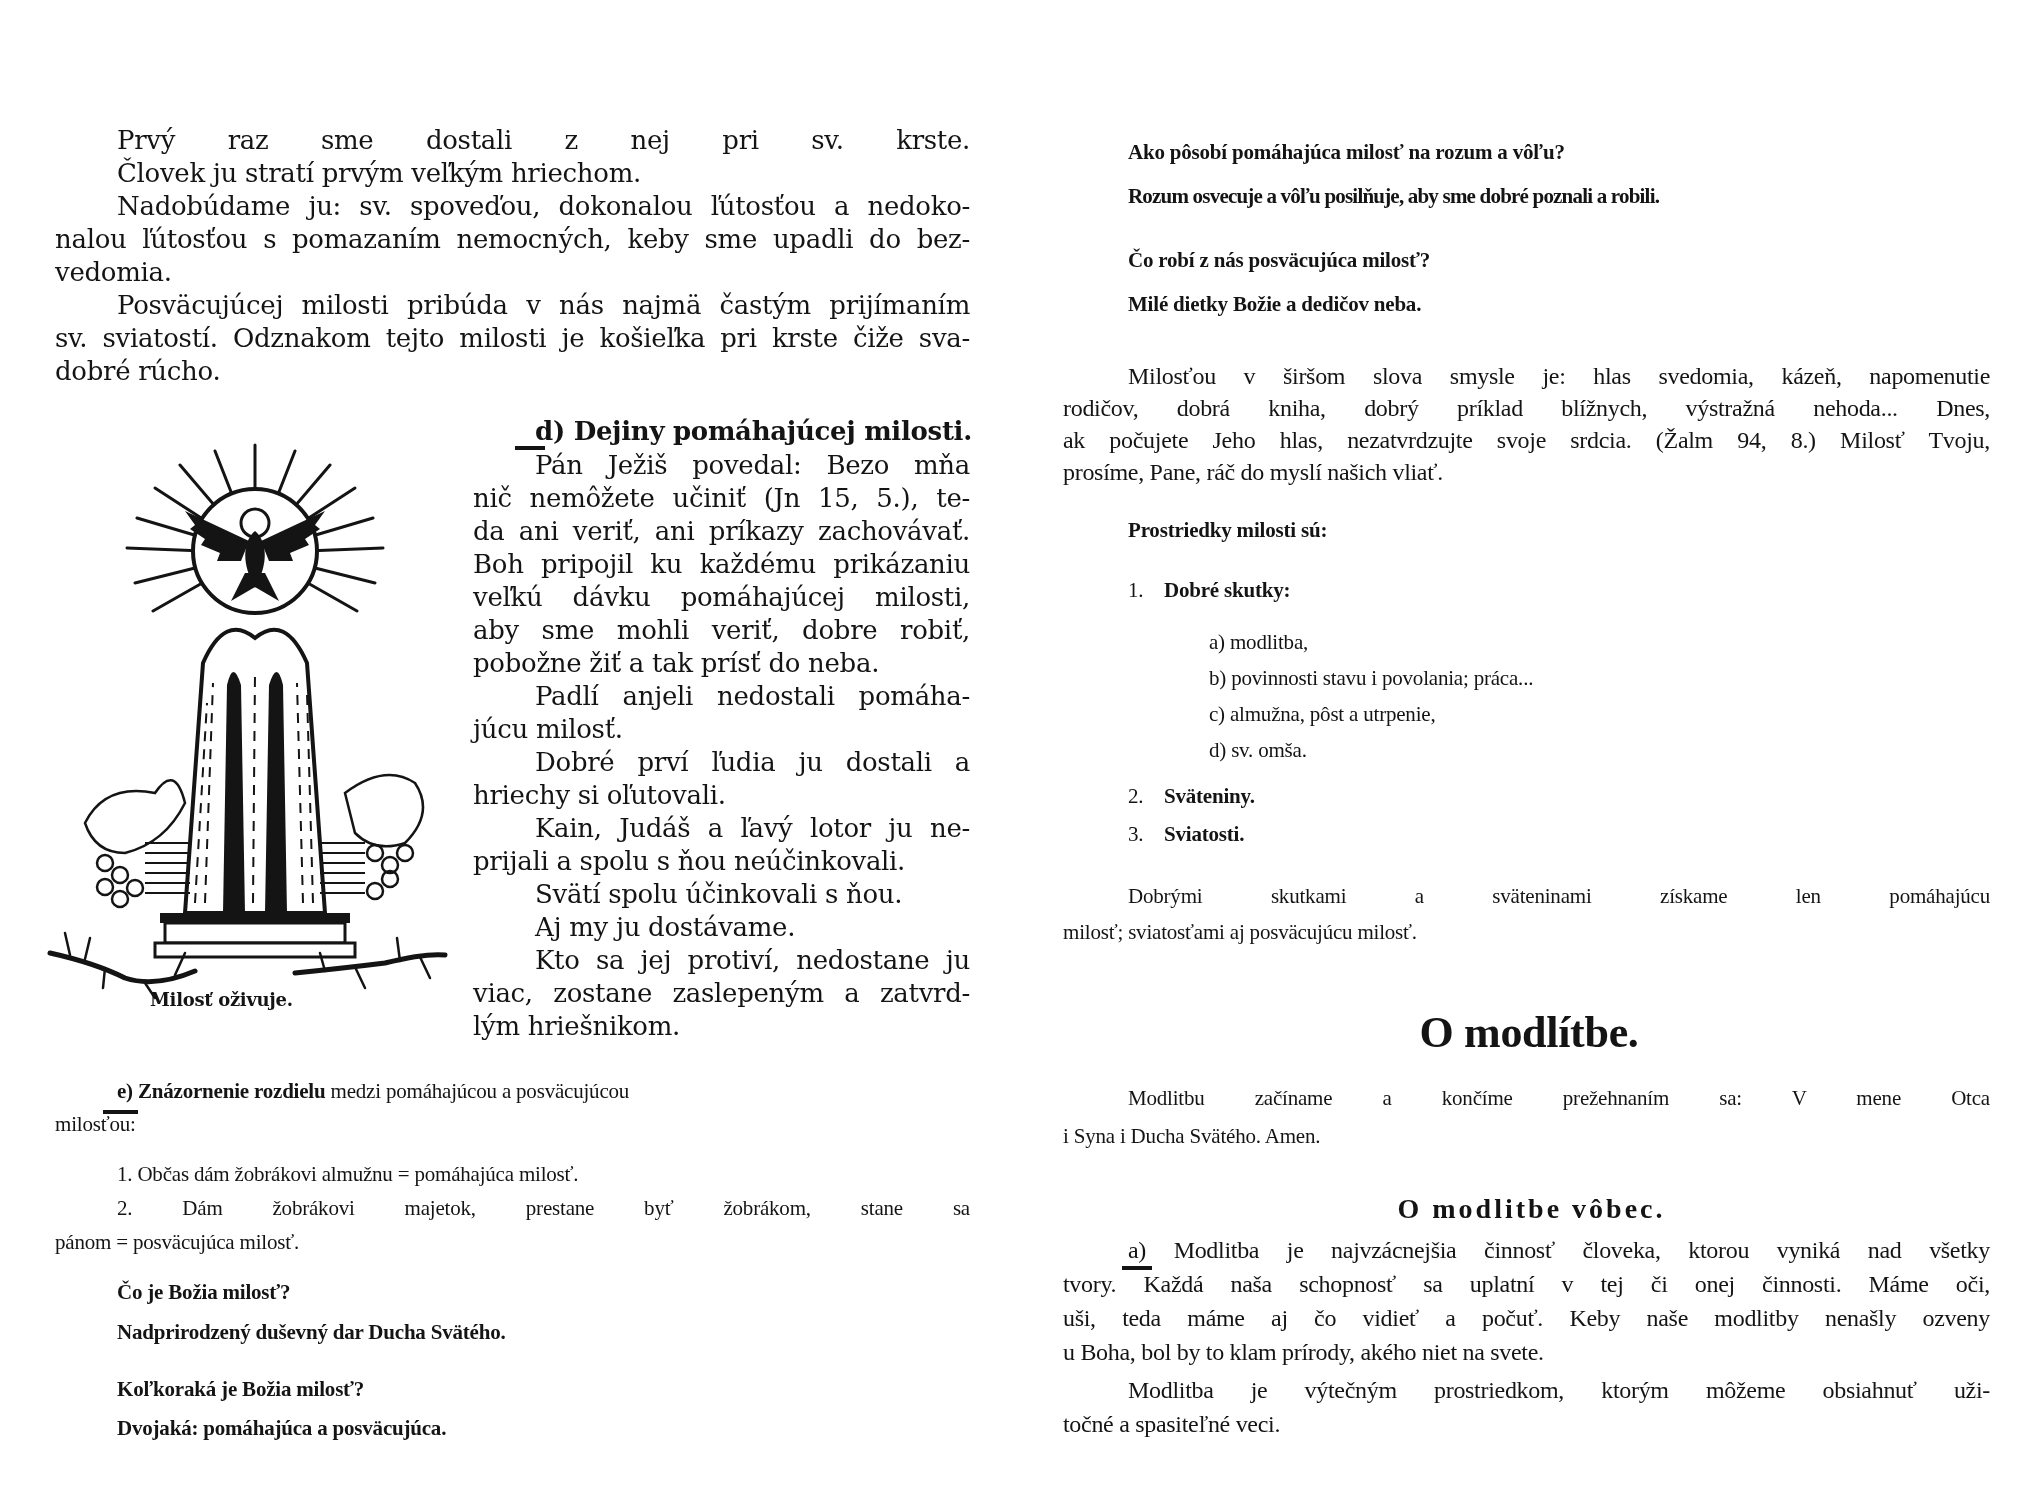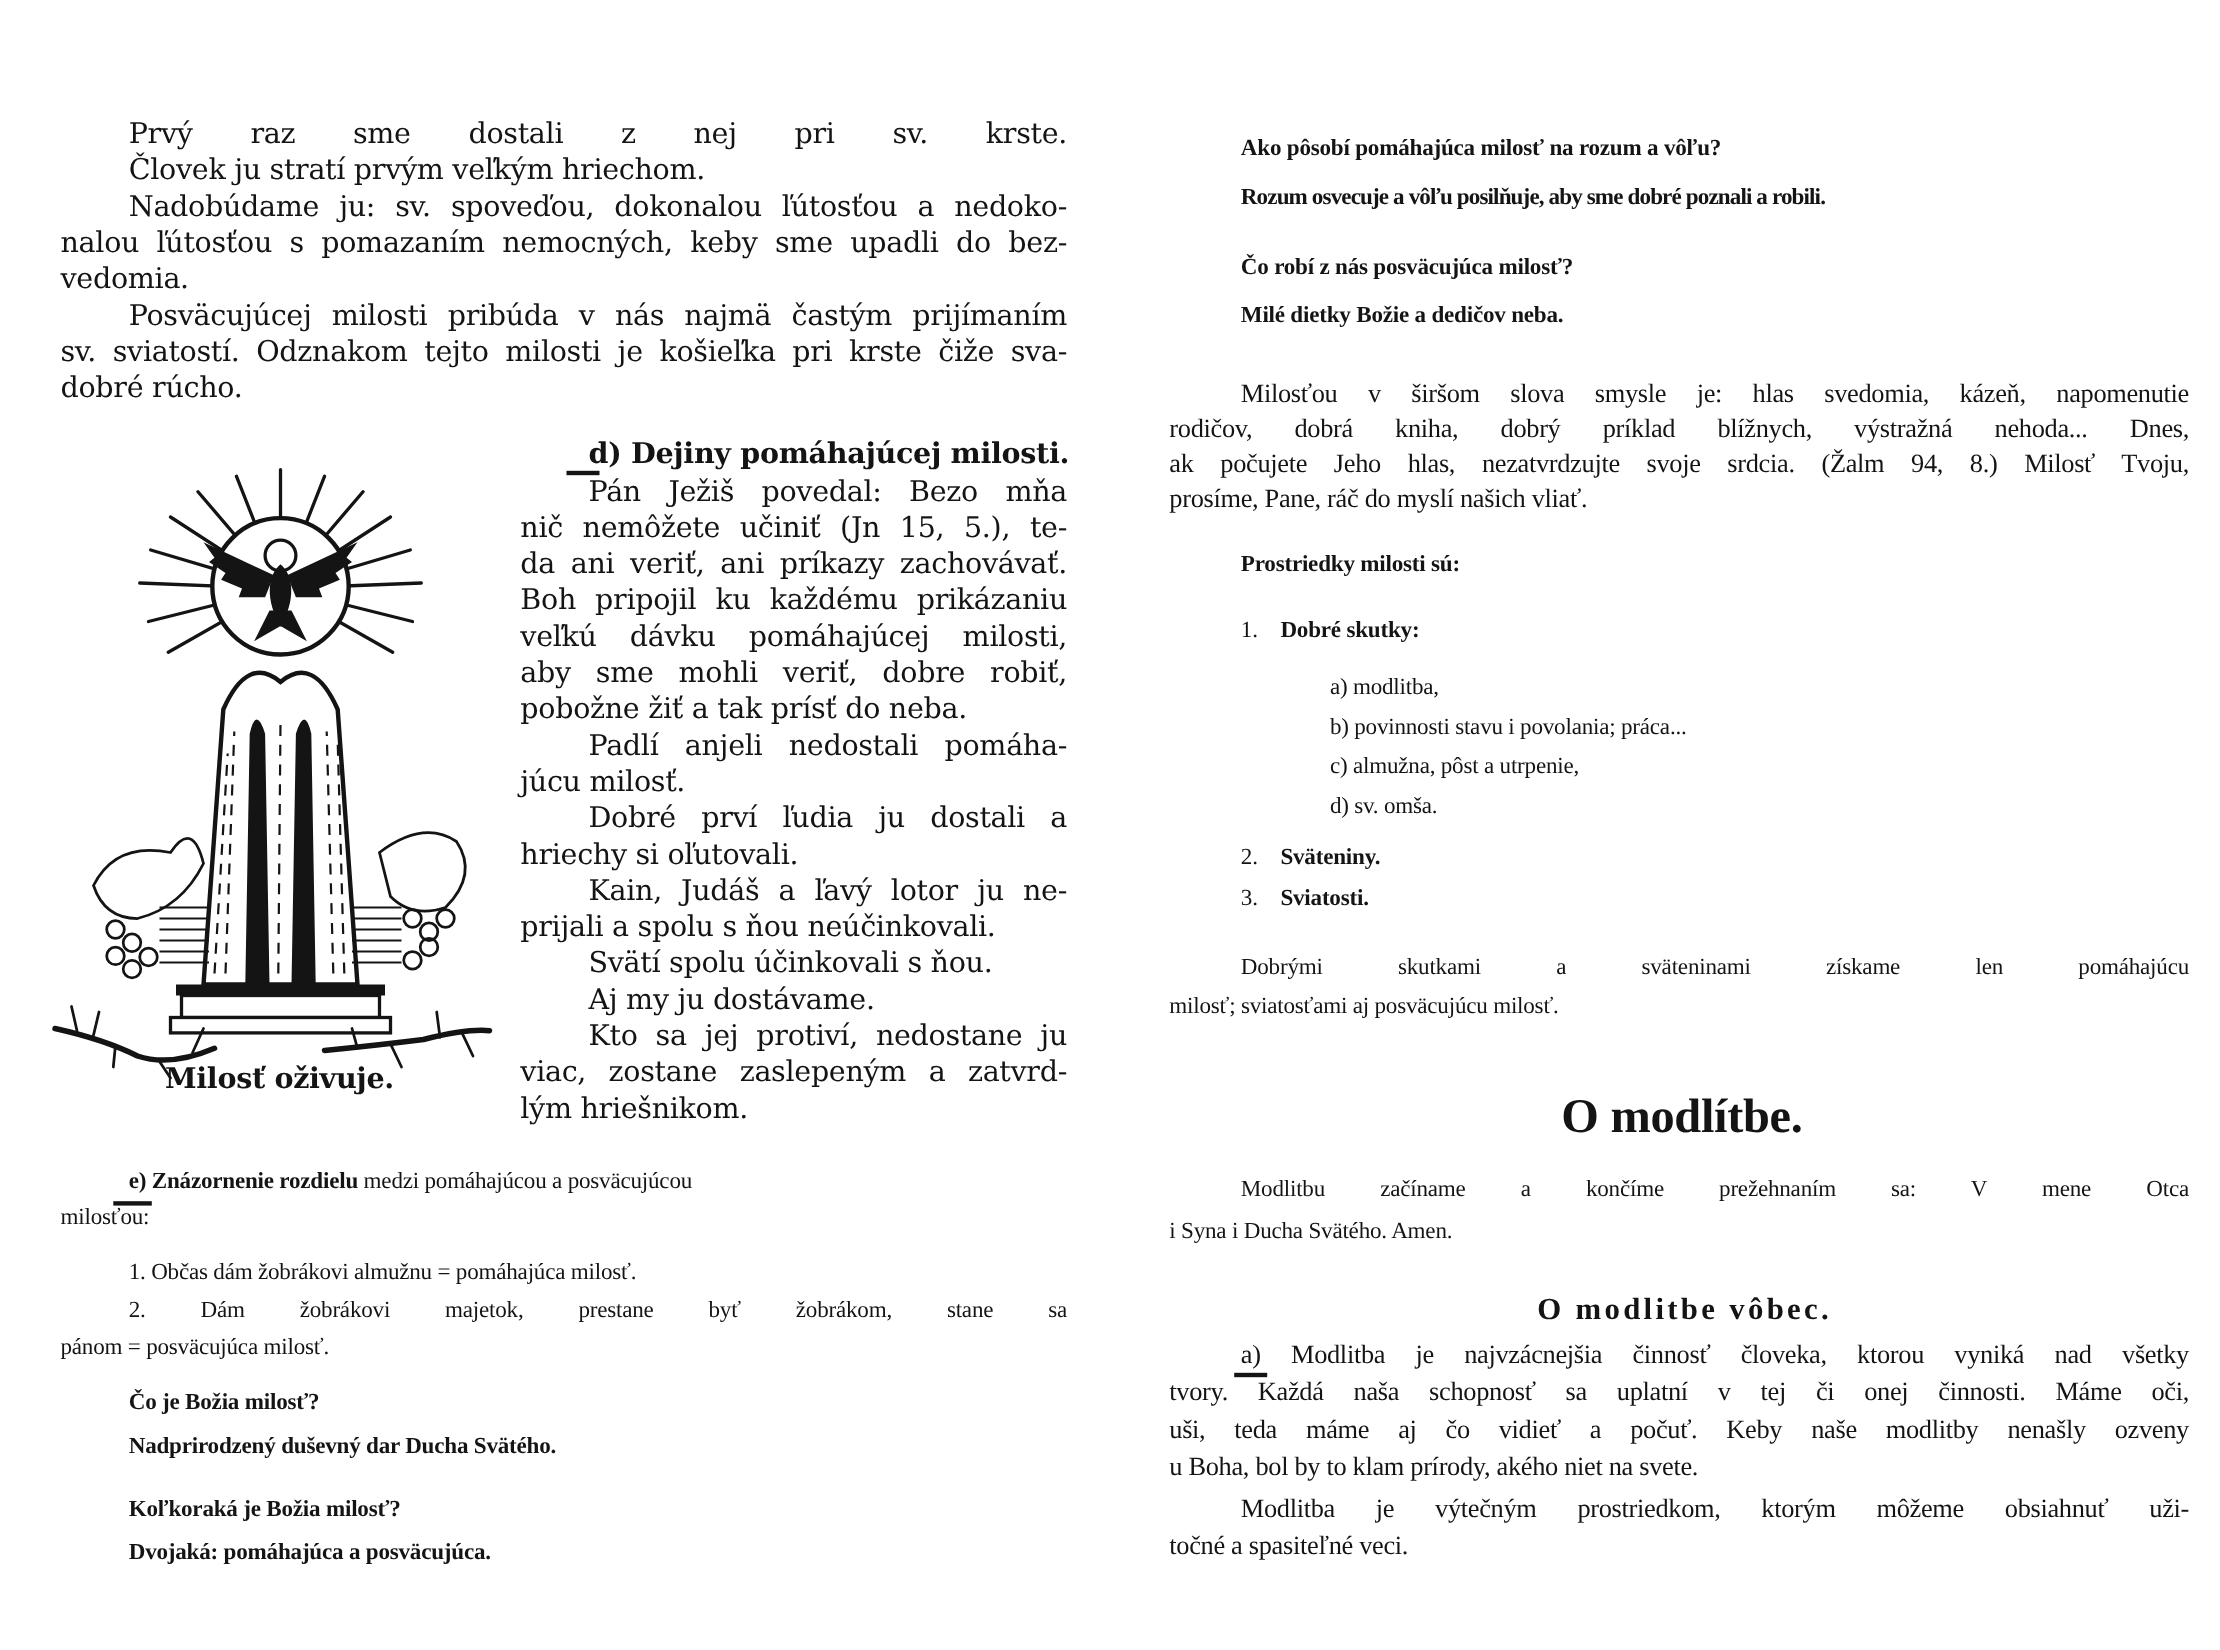--- a/index.html
+++ b/index.html
@@ -1,29 +1,29 @@
 <!DOCTYPE html>
 <html><head>
 <meta charset="utf-8">
 <style>
   html, body { margin: 0; padding: 0; background: #ffffff; }
   body { width: 2018px; height: 1500px; position: relative; overflow: hidden;
          font-family: "DejaVu Serif", "Liberation Serif", serif; color: #141414; }
-  .page { position: absolute; top: 0; height: 1260px; }
+  .page { position: absolute; top: 18px; height: 1260px; }
   #left-page { left: 0; width: 1009px; }
   #right-page { left: 1009px; width: 1009px; }
   .t { position: absolute; white-space: nowrap; font-size: 26px; line-height: 33px; letter-spacing: -0.3px; }
   .just { white-space: normal; text-align: justify; text-align-last: justify; }
   .cond { font-family: "Liberation Serif", serif; font-size: 21px; letter-spacing: -0.2px; }
   .b { font-weight: bold; }
   .smallc { font-family: "Liberation Serif", serif; font-size: 24px; line-height: 32px; text-align: center; }
   .h1 { font-family: "Liberation Serif", serif; font-weight: bold; font-size: 44px; line-height: 50px; }
   .h2 { font-family: "Liberation Serif", serif; font-weight: bold; font-size: 28px; letter-spacing: 3px; }
   .ul { position: absolute; height: 4px; background: #141414; }
-  .caption { font-size: 26px; font-weight: bold; }
+  .caption { font-size: 18px; font-weight: bold; }
   svg { position: absolute; }
 </style>
 </head>
 <body>
 
 <div class="page" id="left-page">
 
   <div class="t just" style="left:117px;top:106px;width:853px;">Prvý raz sme dostali z nej pri sv. krste.</div>
   <div class="t" style="left:117px;top:139px;">Človek ju stratí prvým veľkým hriechom.</div>
   <div class="t just" style="left:117px;top:172px;width:853px;">Nadobúdame ju: sv. spoveďou, dokonalou ľútosťou a nedoko-</div>

